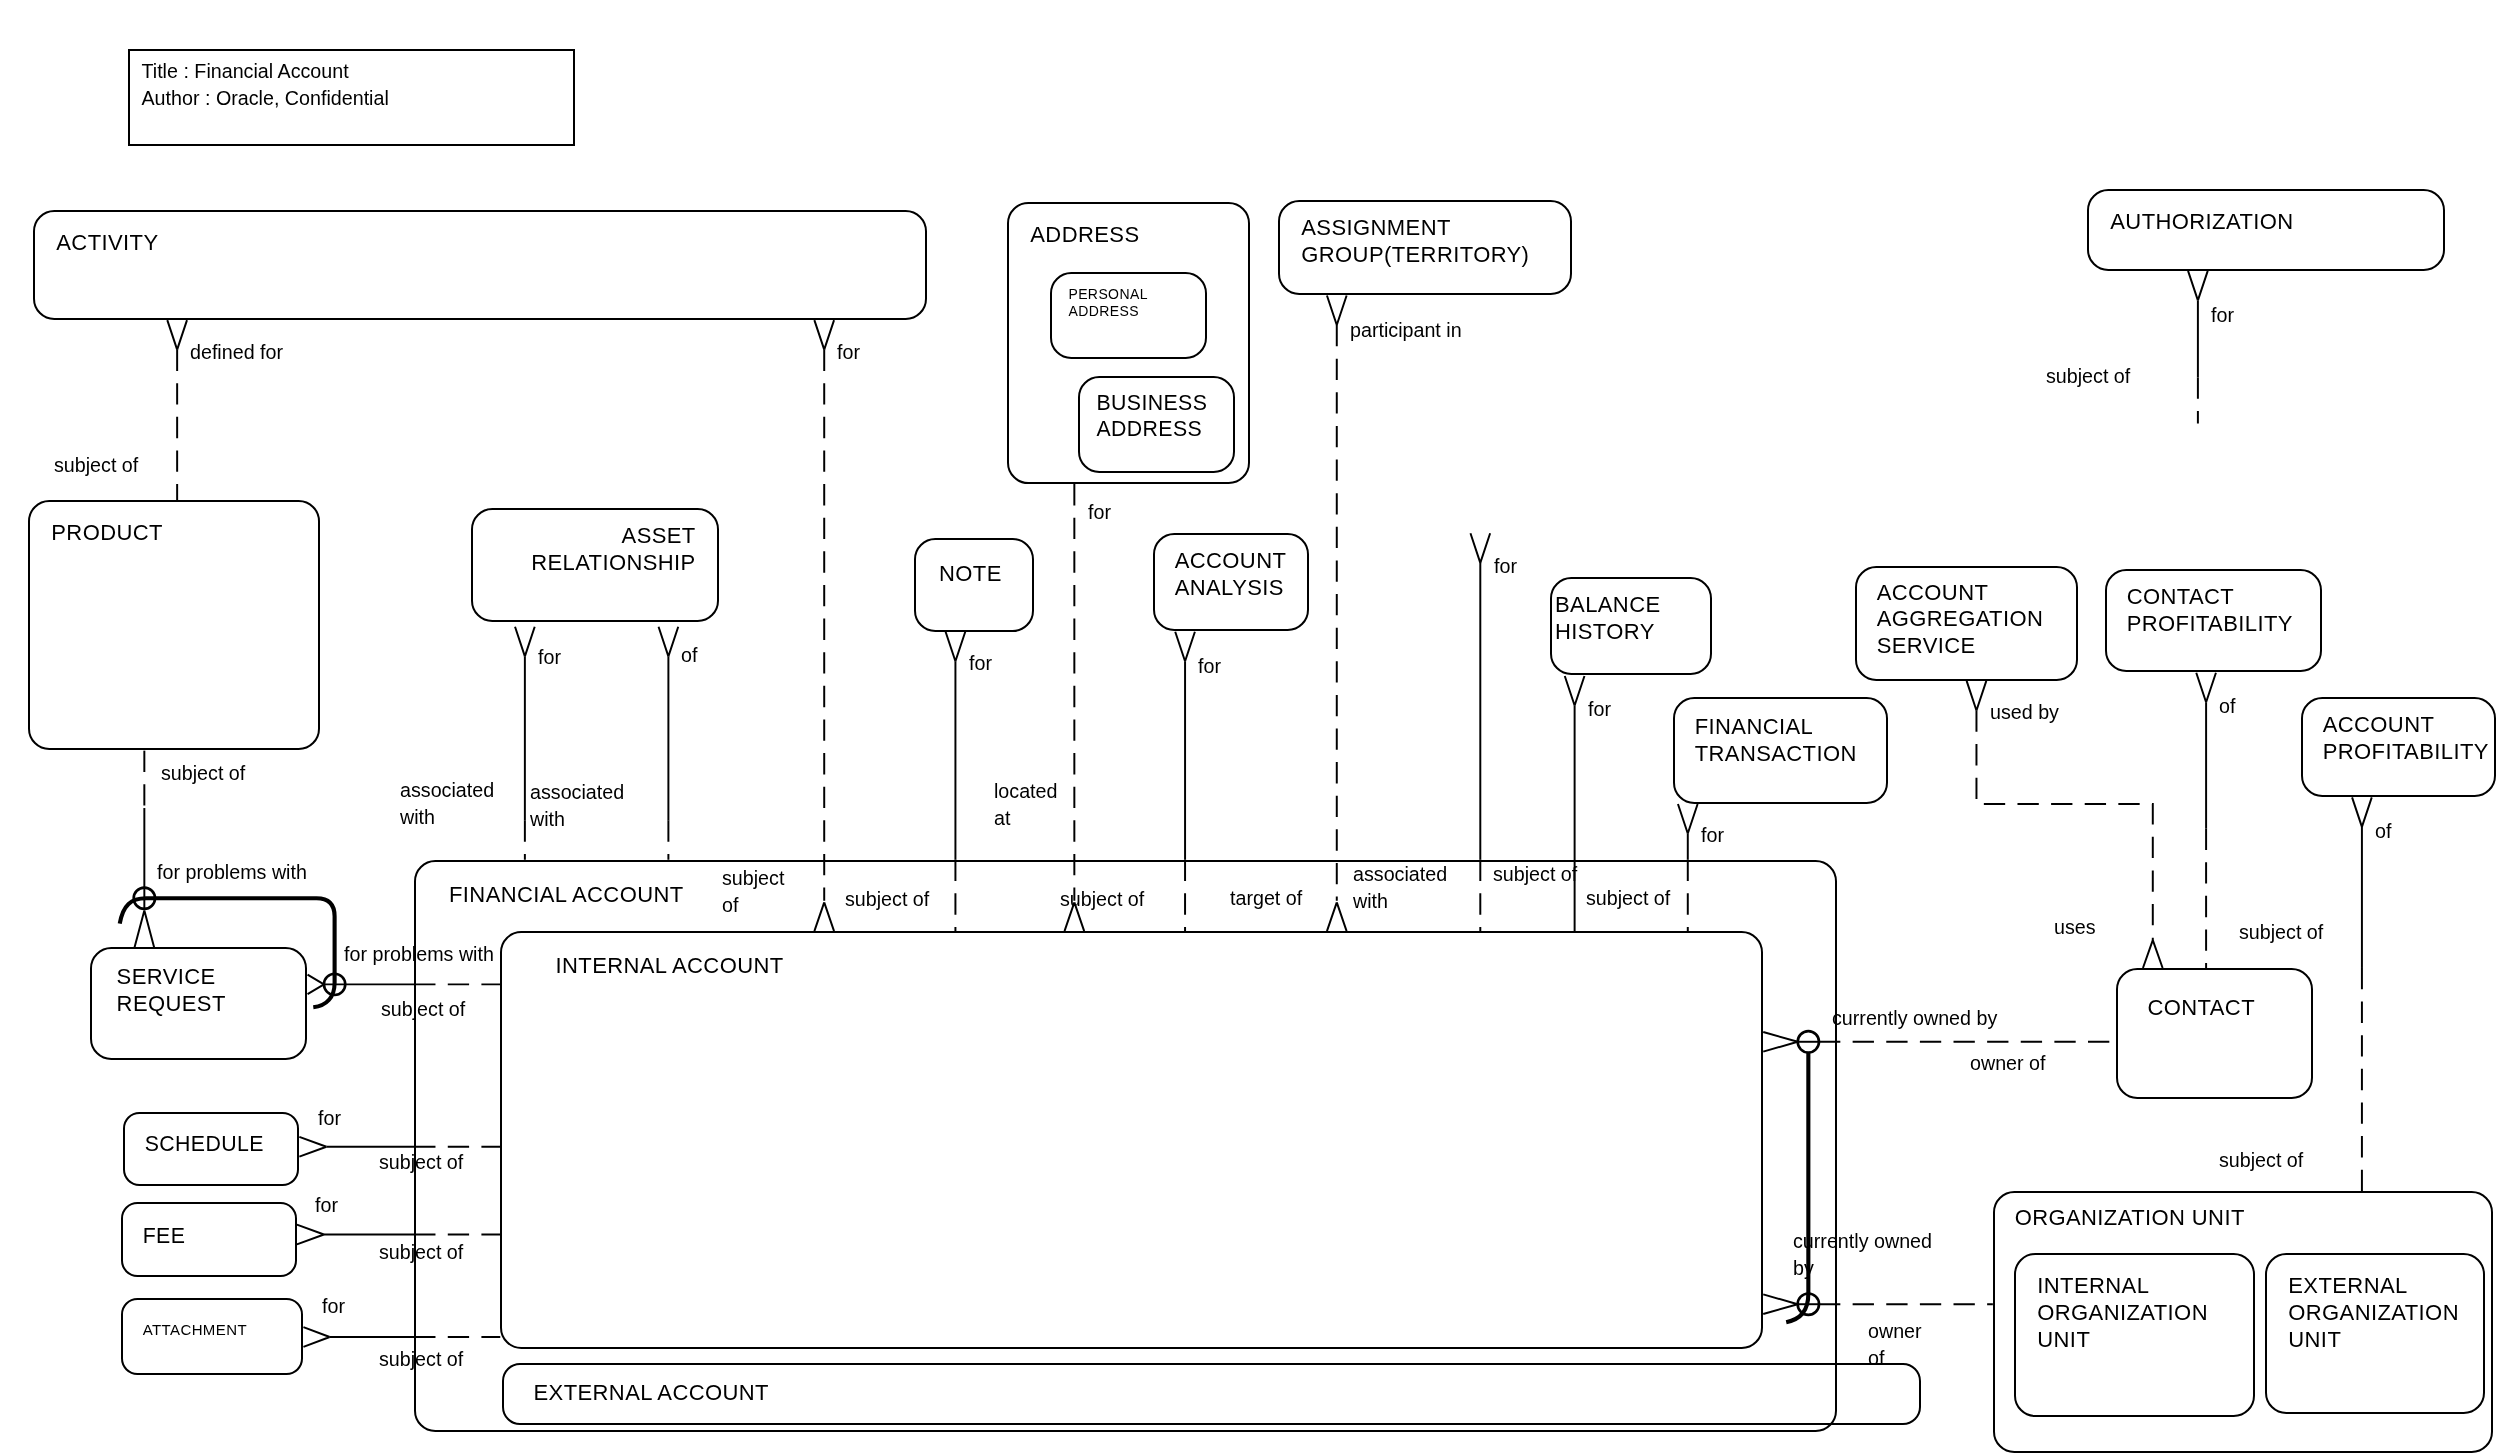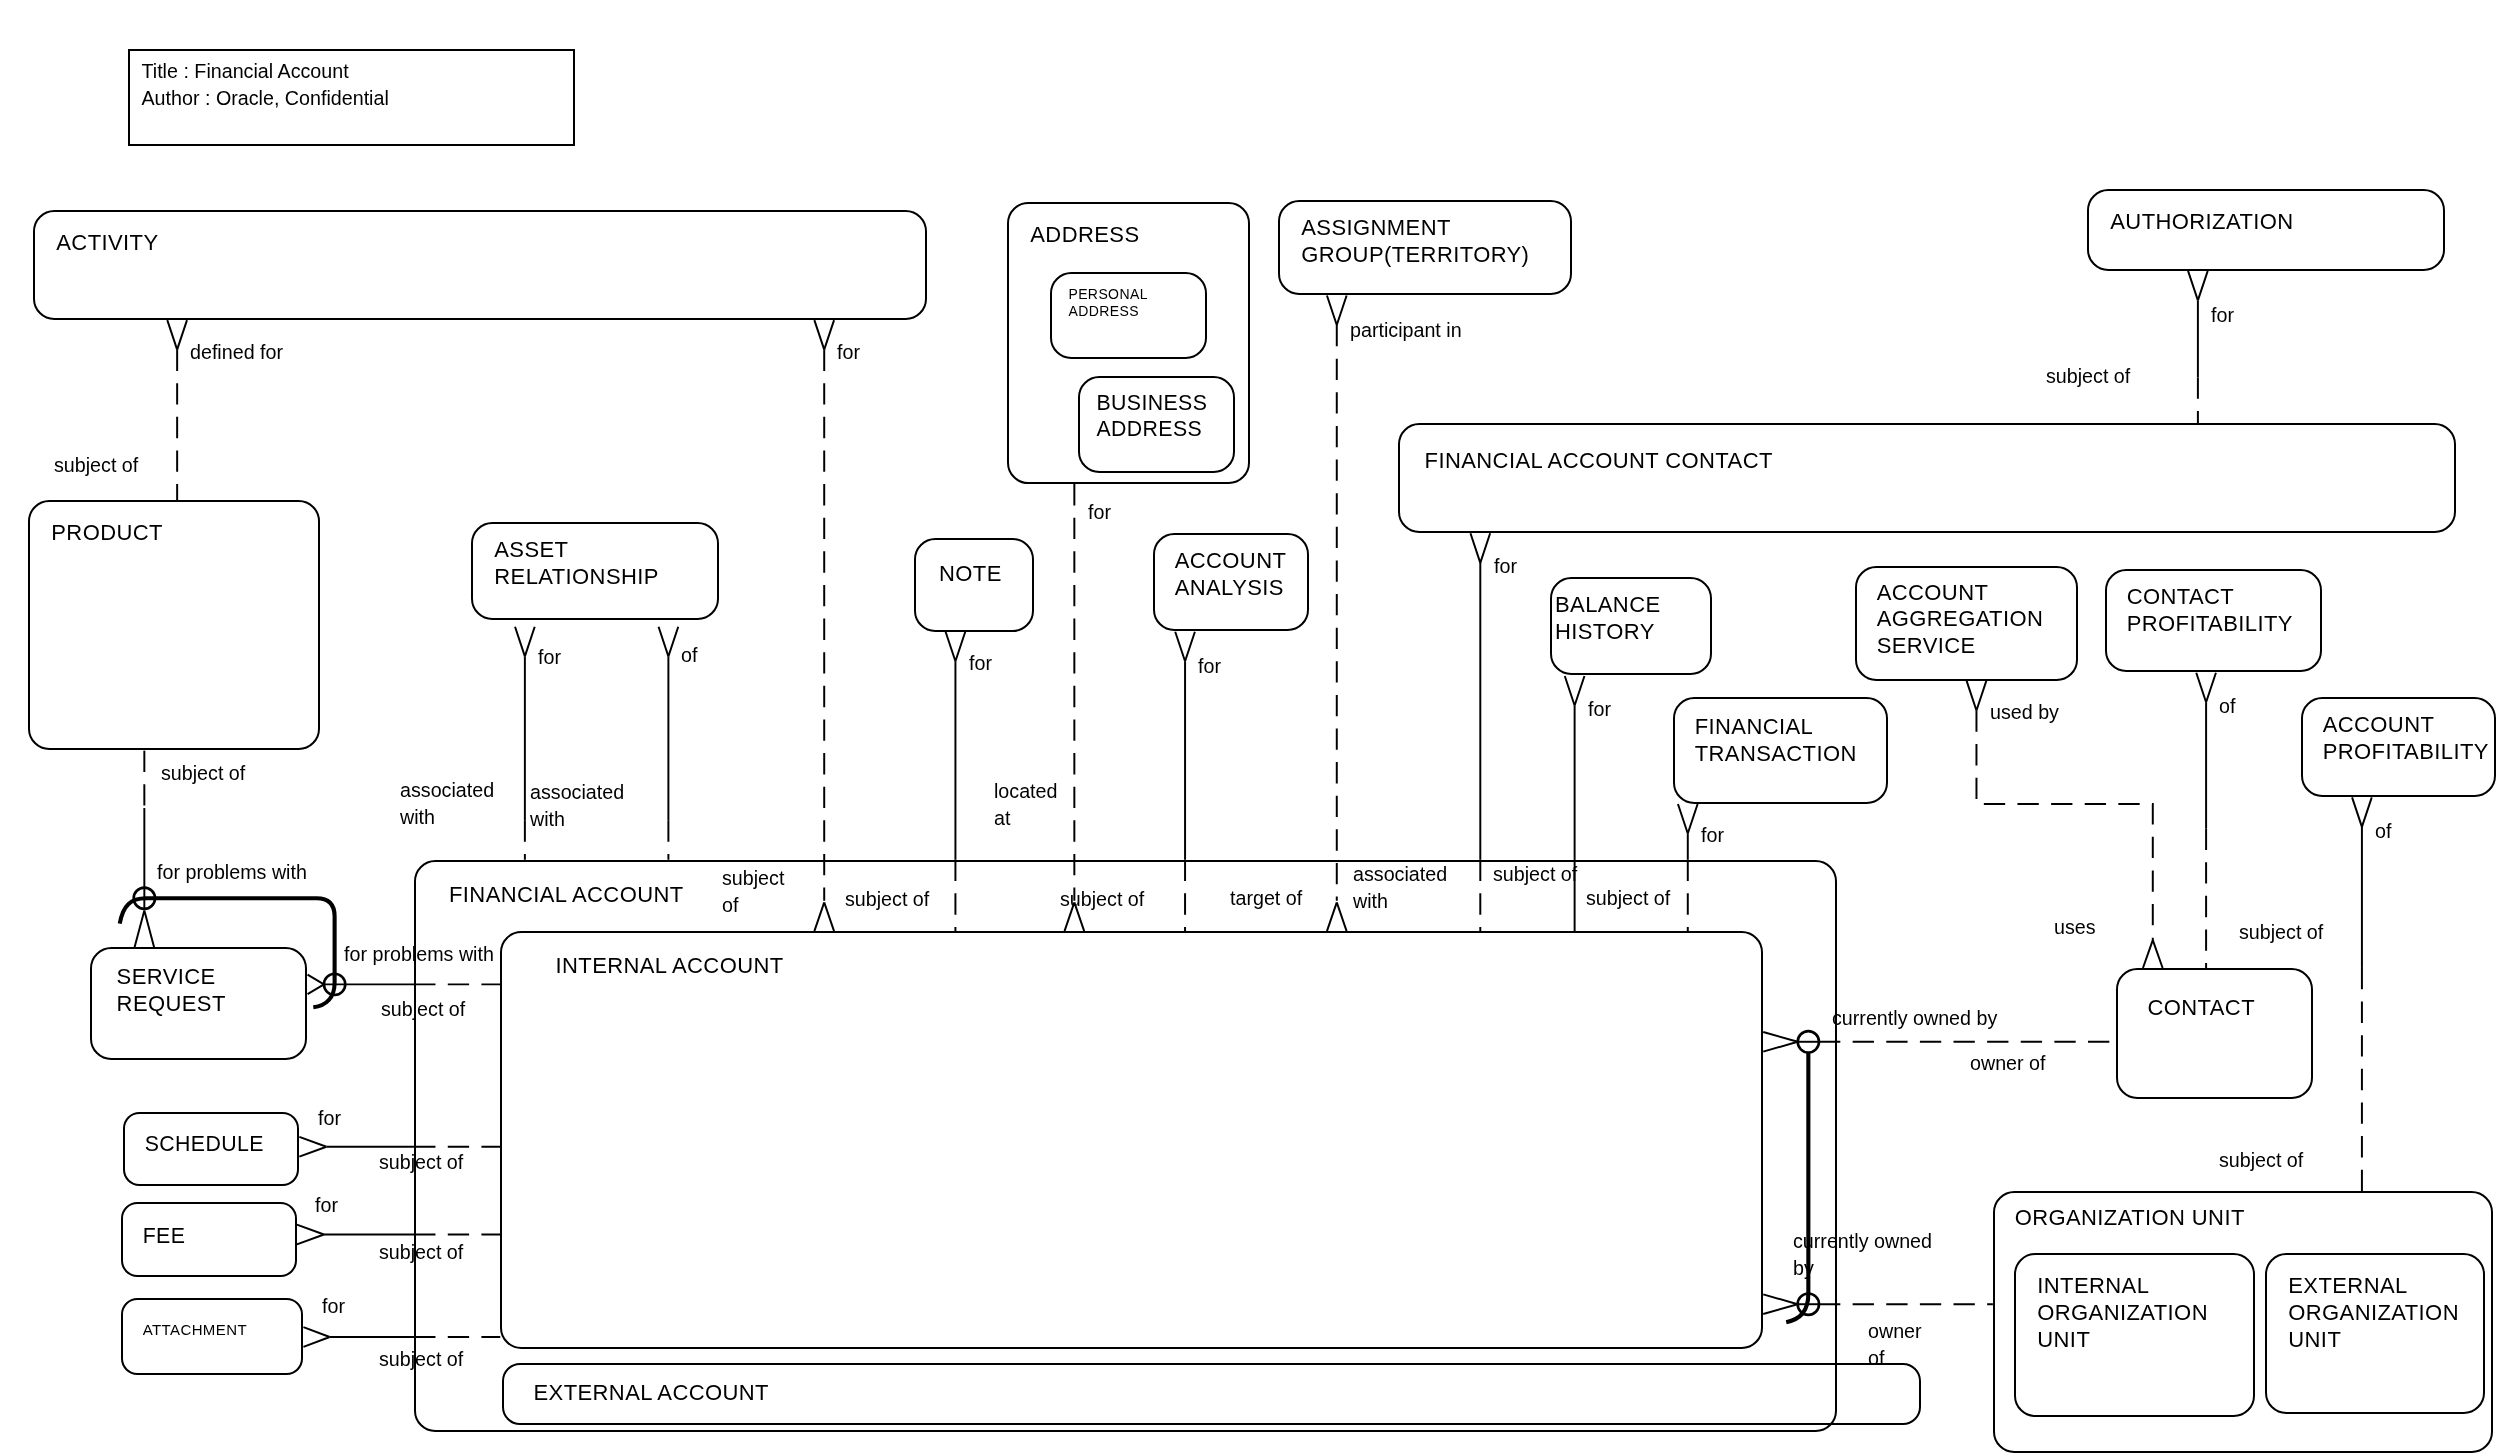--- a/index.html
+++ b/index.html
@@ -142,25 +142,22 @@
     </div>
 
 <div class="entity" style="left:1278px;top:200px;width:294px;height:95px;">
   <span class="etitle" style="padding:13px 21.3px;">ASSIGNMENT GROUP(TERRITORY)</span>
     </div>
 
 <div class="entity" style="left:2087px;top:189px;width:358px;height:82px;">
   <span class="etitle">AUTHORIZATION</span>
     </div>
 
-<div class="entity" style="left:1398px;top:423px;width:1058px;height:110px;">
-  <span class="etitle" style="padding:23px 24.6px;">FINANCIAL ACCOUNT CONTACT</span>
-    </div>
-
-<div class="entity" style="left:471px;top:522px;width:248px;height:98px;">
+
+<div class="entity" style="left:471px;top:508px;width:248px;height:114px;text-align:right;">
   <span class="etitle" style="padding:13px 21.3px;">ASSET RELATIONSHIP</span>
     </div>
 
 <div class="entity" style="left:914px;top:538px;width:120px;height:94px;">
   <span class="etitle" style="padding:21.3px 23px;">NOTE</span>
     </div>
 
 <div class="entity" style="left:1153px;top:533px;width:156px;height:98px;">
   <span class="etitle" style="padding:13px 19.7px;">ACCOUNT ANALYSIS</span>
     </div>

